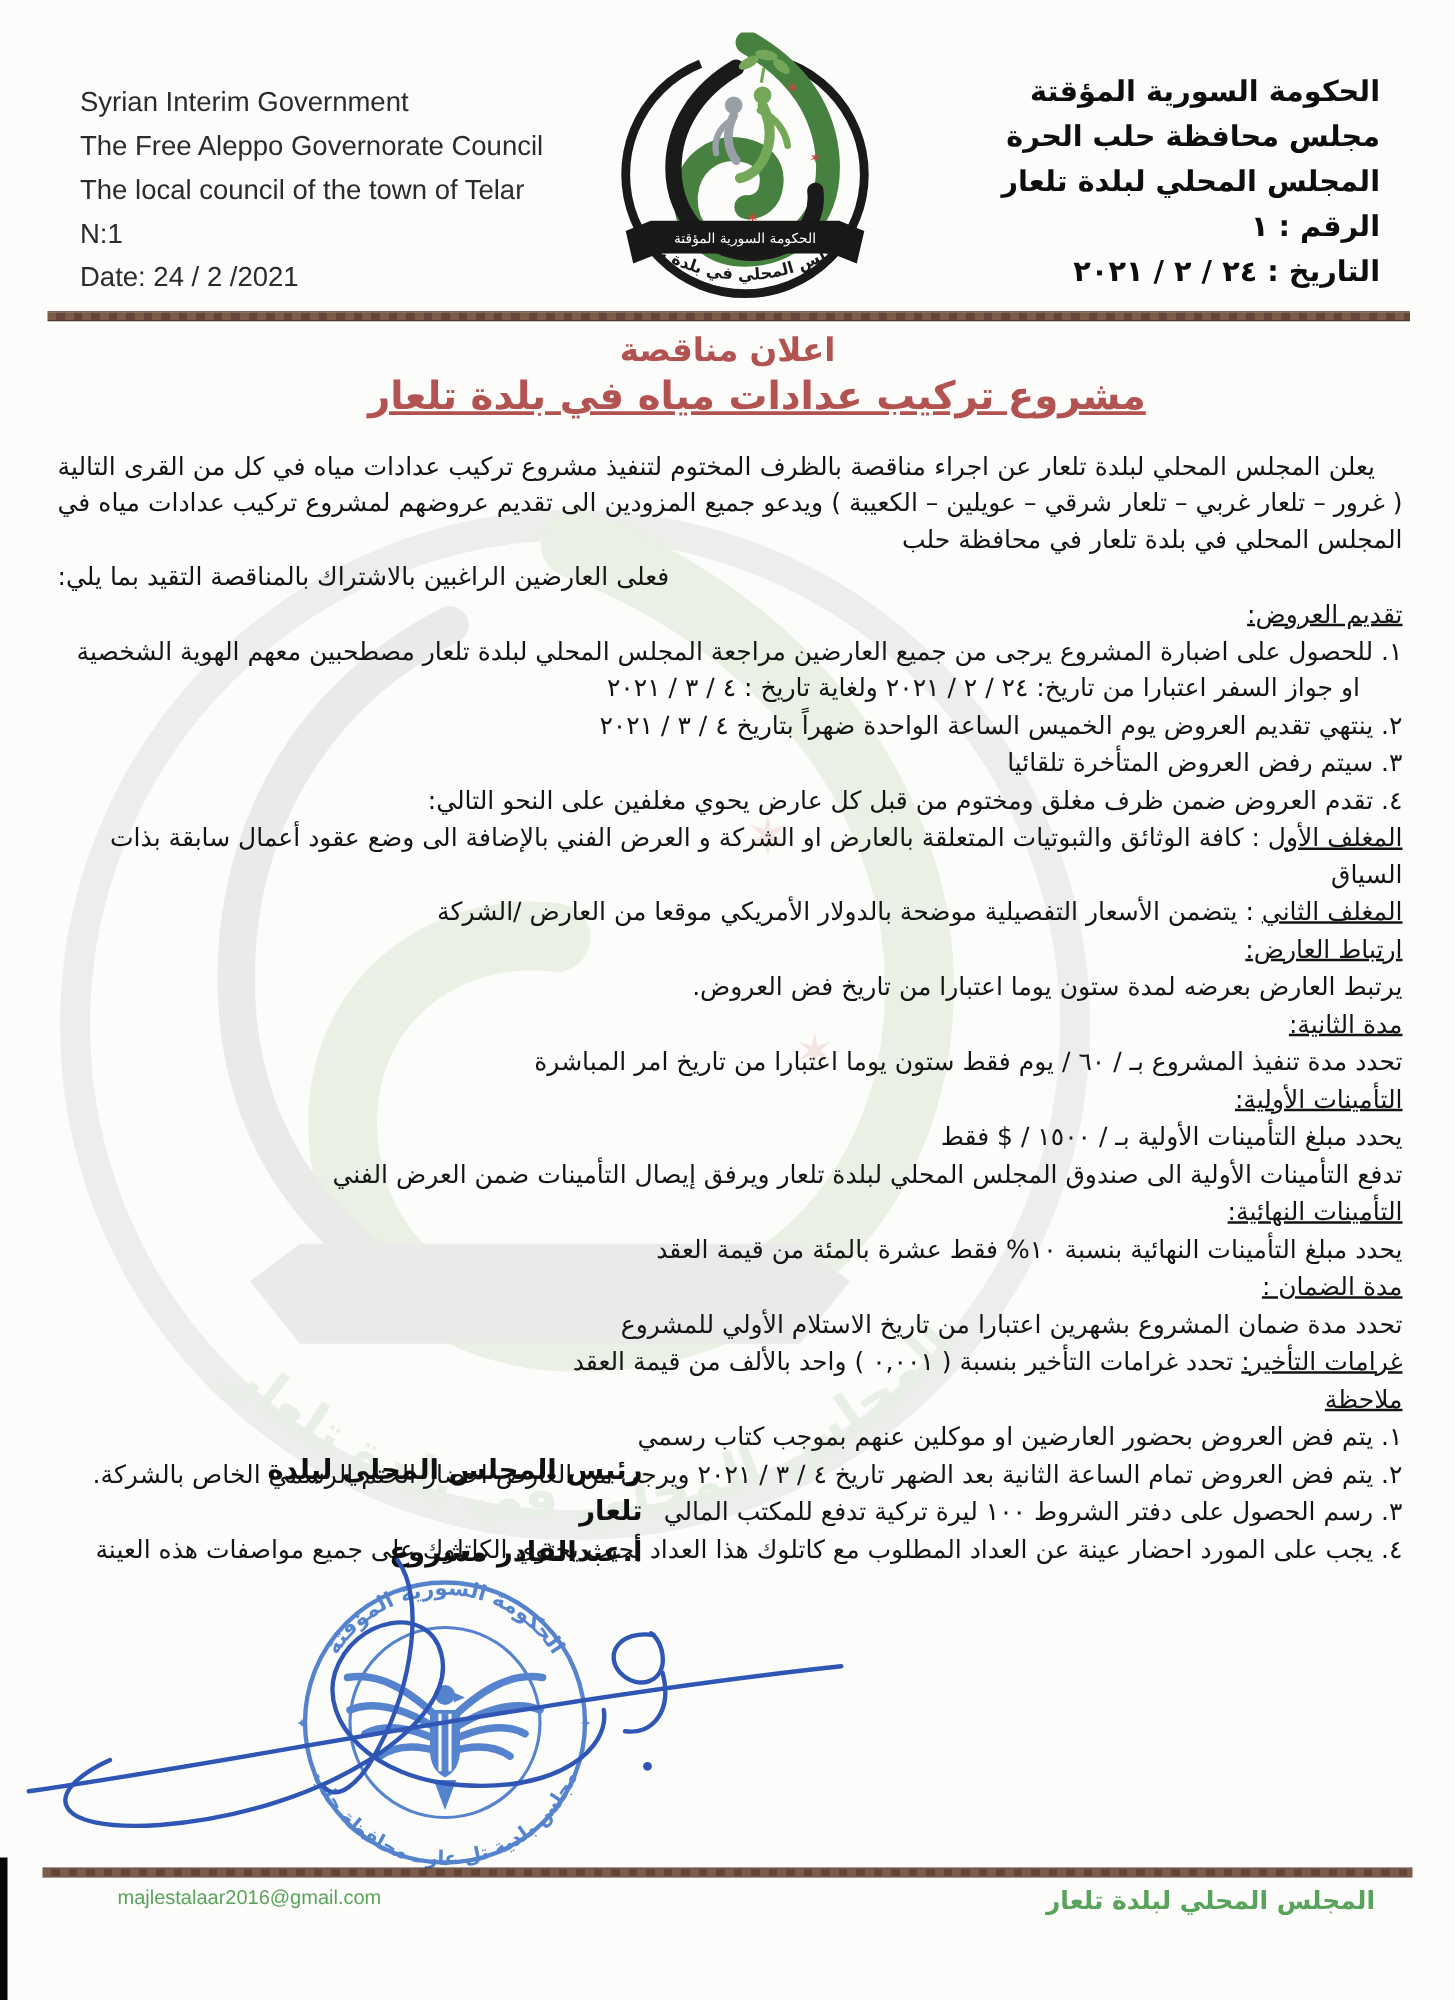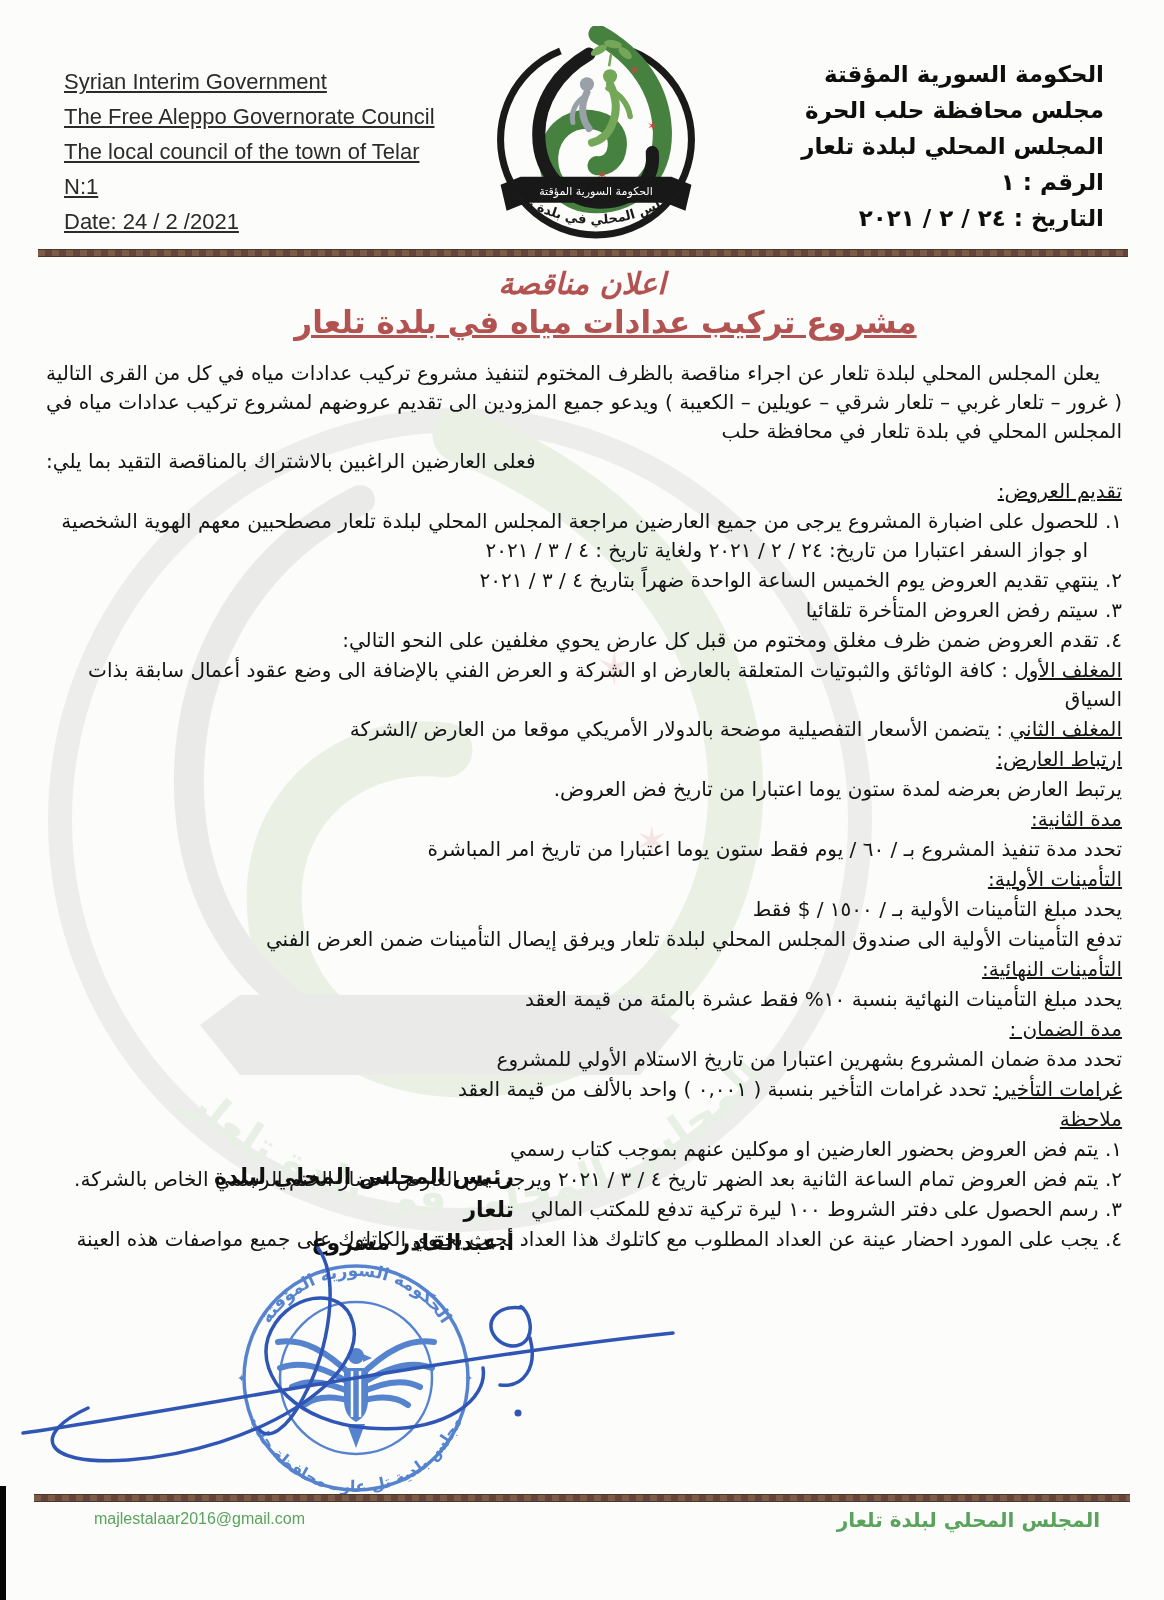--- a/index.html
+++ b/index.html
@@ -3,31 +3,31 @@
 <meta charset="utf-8">
 <style>
   html,body{margin:0;padding:0;background:#e8e8e8;}
   .page{
     position:relative;width:1164px;height:1600px;margin:0 auto;
     background:#fcfcfa;overflow:hidden;
     font-family:"DejaVu Sans",sans-serif;color:#151515;
   }
   
   .hdr-en{position:absolute;left:64px;top:64px;
-    font-family:"Liberation Sans",sans-serif;font-size:22px;line-height:35px;color:#2b2b2b;text-decoration:underline;}
+    font-family:"Liberation Sans",sans-serif;font-size:22px;line-height:35px;color:#2b2b2b;}
   .hdr-ar{position:absolute;right:60px;top:56px;direction:rtl;text-align:right;
     font-weight:bold;font-size:23px;line-height:36px;color:#0e0e0e;}
   .logo{position:absolute;left:480px;top:26px;width:232px;height:216px;}
   .rule{position:absolute;left:38px;right:36px;top:249px;height:6px;
     background:repeating-linear-gradient(90deg,#7d5b49 0 7px,#654538 7px 14px);
     border-top:1px solid #4c372c;border-bottom:1px solid #4c372c;}
   
   .title{position:absolute;left:0;right:0;top:266px;text-align:center;direction:rtl;
     color:#b25351;font-weight:bold;}
-  .title .t1{font-size:30px;font-style:italic;}
+  .title .t1{font-size:26px;}
   .title .t2{font-size:31px;margin-top:3px;text-decoration:underline;margin-left:47px;}
   
   .body{position:absolute;left:46px;right:42px;top:359px;direction:rtl;text-align:right;
     font-size:20px;line-height:29px;font-weight:normal;color:#141414;}
   .body p{margin:0 0 1px 0;}
   .intro{text-align:justify;text-indent:22px;}
   .call{text-align:left;}
   .heading{text-decoration:underline;}
   .u{text-decoration:underline;}
   .ni{padding-right:34px;text-indent:-34px;}

